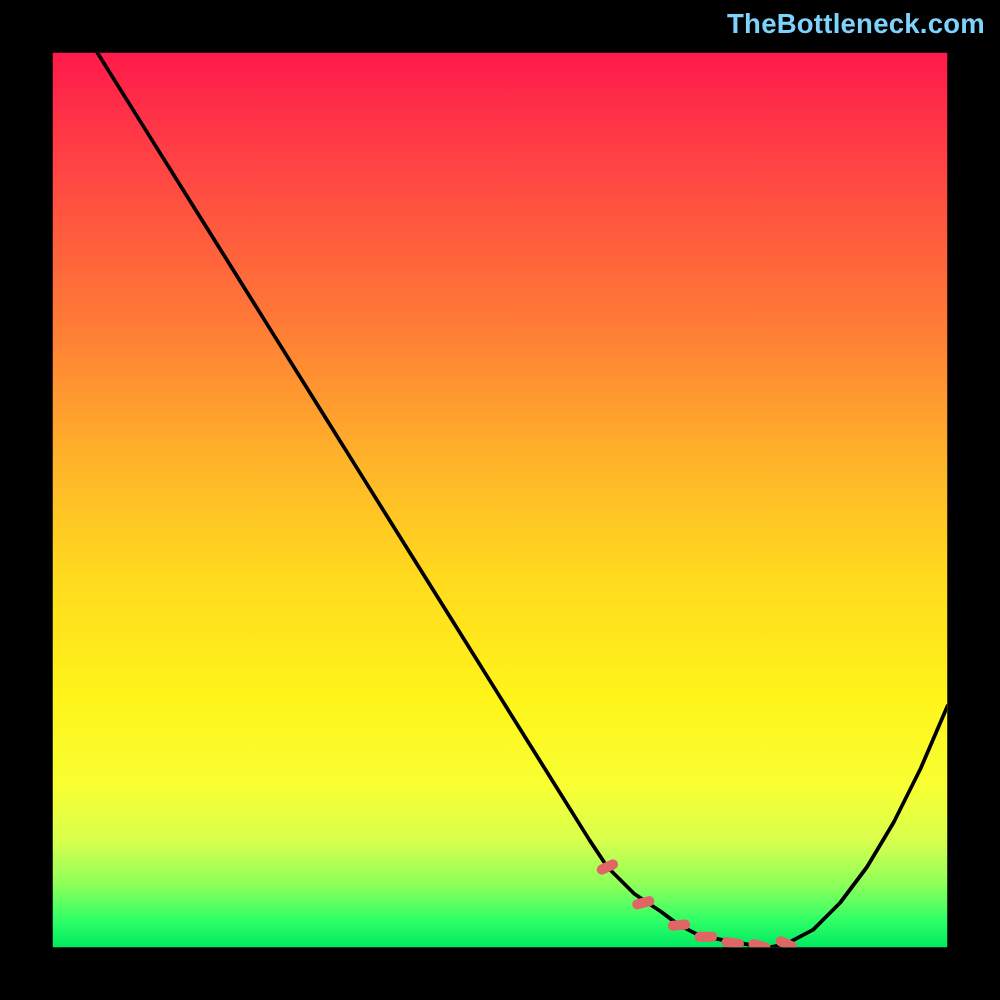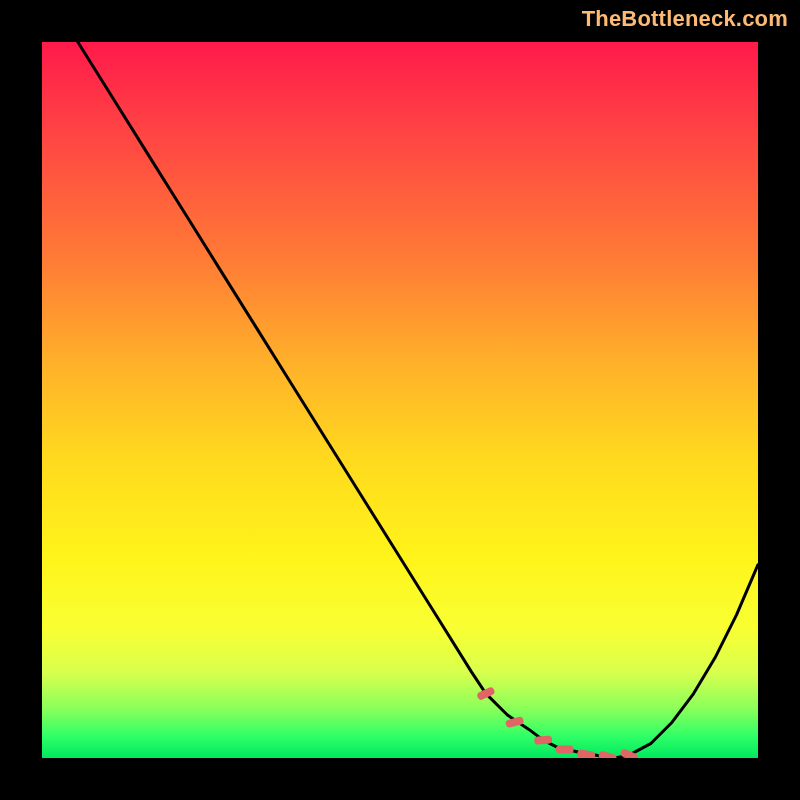--- a/index.html
+++ b/index.html
@@ -51,21 +51,21 @@
     width: 100%;
     height: 100%;
   }
   .watermark {
     position: absolute;
     top: 6px;
     right: 12px;
     font-family: Arial, Helvetica, sans-serif;
     font-size: 22px;
     font-weight: 600;
-    color: #fdba74;
+    color: #7dd3fc;
     letter-spacing: 0.2px;
     user-select: none;
   }
 </style>
 </head>
 <body>
 
 <div class="stage">
 
   <div class="watermark">TheBottleneck.com</div>

